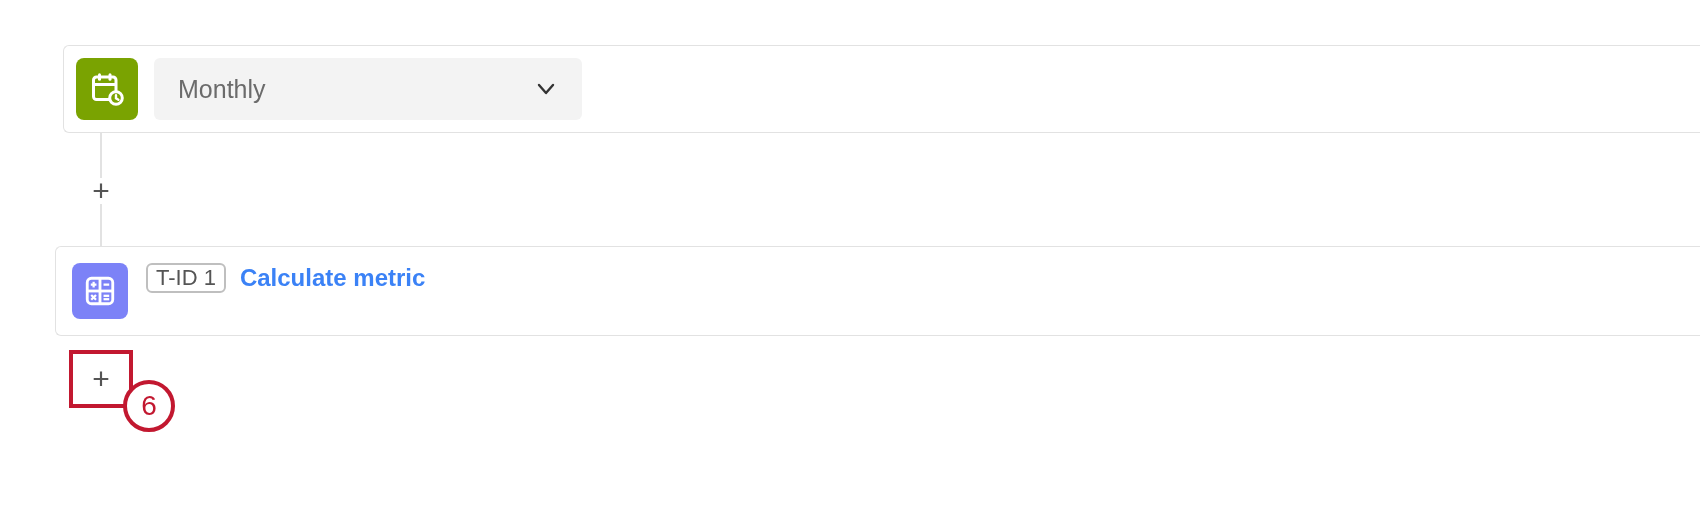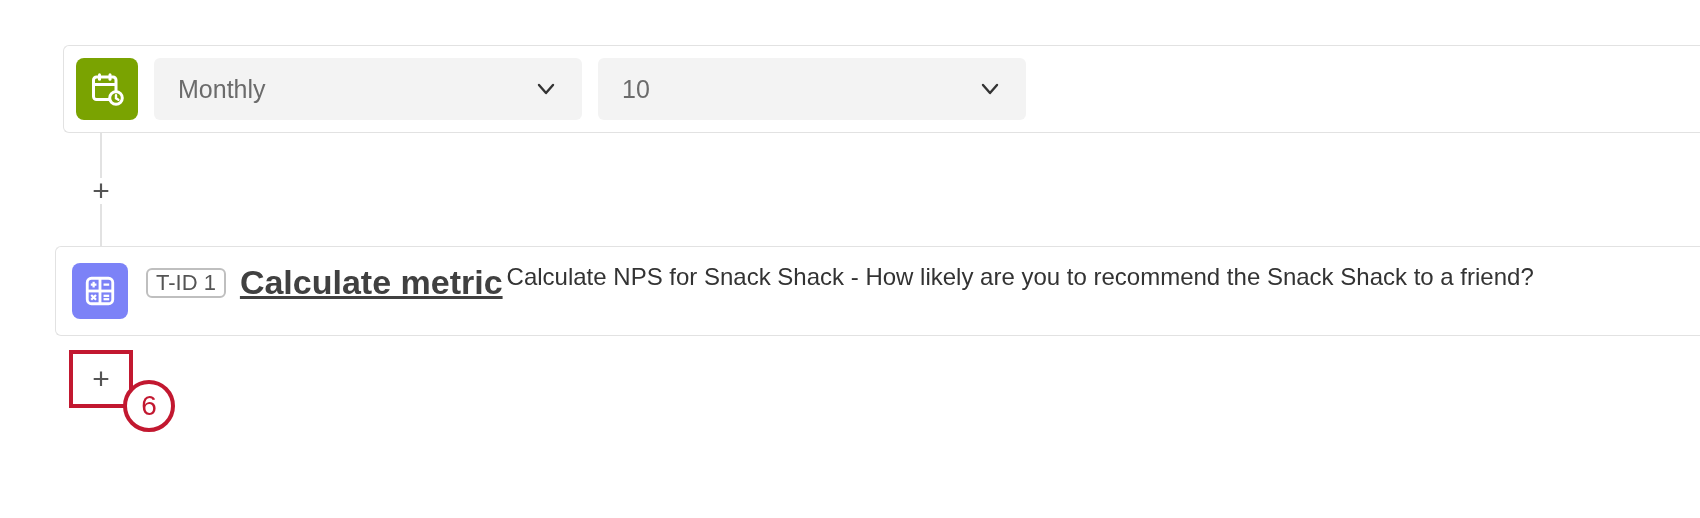--- a/index.html
+++ b/index.html
@@ -108,21 +108,21 @@
 
   .tid-badge {
     border: 2px solid #bfbfbf;
     border-radius: 6px;
     padding: 0px 8px;
     font-size: 22px;
     color:#555;
     font-weight: 500;
     background:#fff;
   }
-  .task-title { font-size: 34px; font-weight: 700; color:#404040;text-decoration:underline; }
+  .task-title { font-size: 24px; font-weight: 700; color:#3b82f6; }
   .task-desc  { font-size: 24px; color:#333; }
 
   
   .add-step-wrap {
     position: relative;
     margin-left: 14px;
     margin-top: 14px;
     width: 68px;
   }
   .add-step-btn {
@@ -165,26 +165,20 @@
       </svg>
     </div>
 
     <div class="select-box freq">
       <span>Monthly</span>
       <svg class="chevron" viewBox="0 0 24 24">
         <path d="M5 8 L12 16 L19 8" stroke="#333" stroke-width="2.4" fill="none" stroke-linecap="round" stroke-linejoin="round"></path>
       </svg>
     </div>
 
-    <div class="select-box day">
-      <span>10</span>
-      <svg class="chevron" viewBox="0 0 24 24">
-        <path d="M5 8 L12 16 L19 8" stroke="#333" stroke-width="2.4" fill="none" stroke-linecap="round" stroke-linejoin="round"></path>
-      </svg>
-    </div>
 
   </div>
 
   <div class="connector top"></div>
   <div class="plus-mini">+</div>
   <div class="connector"></div>
 
   <div class="task-card">
     <div class="task-icon-wrap">
       <svg width="34" height="34" viewBox="0 0 24 24" fill="none">
@@ -202,21 +196,20 @@
 
         <line x1="14.5" y1="15.4" x2="18.5" y2="15.4" stroke="#fff" stroke-width="1.6"></line>
         <line x1="14.5" y1="17.8" x2="18.5" y2="17.8" stroke="#fff" stroke-width="1.6"></line>
       </svg>
     </div>
     <div class="task-body">
       <div class="task-head">
         <span class="tid-badge">T-ID 1</span>
         <span class="task-title">Calculate metric</span>
       </div>
-      <div class="task-desc">Calculate NPS for Snack Shack - How likely are you to recommend the Snack Shack to a friend?</div>
     </div>
   </div>
 
   <div class="add-step-wrap">
     <div class="add-step-btn">
         <span>+</span>
       </div>
     <div class="callout-badge">6</div>
   </div>
 

